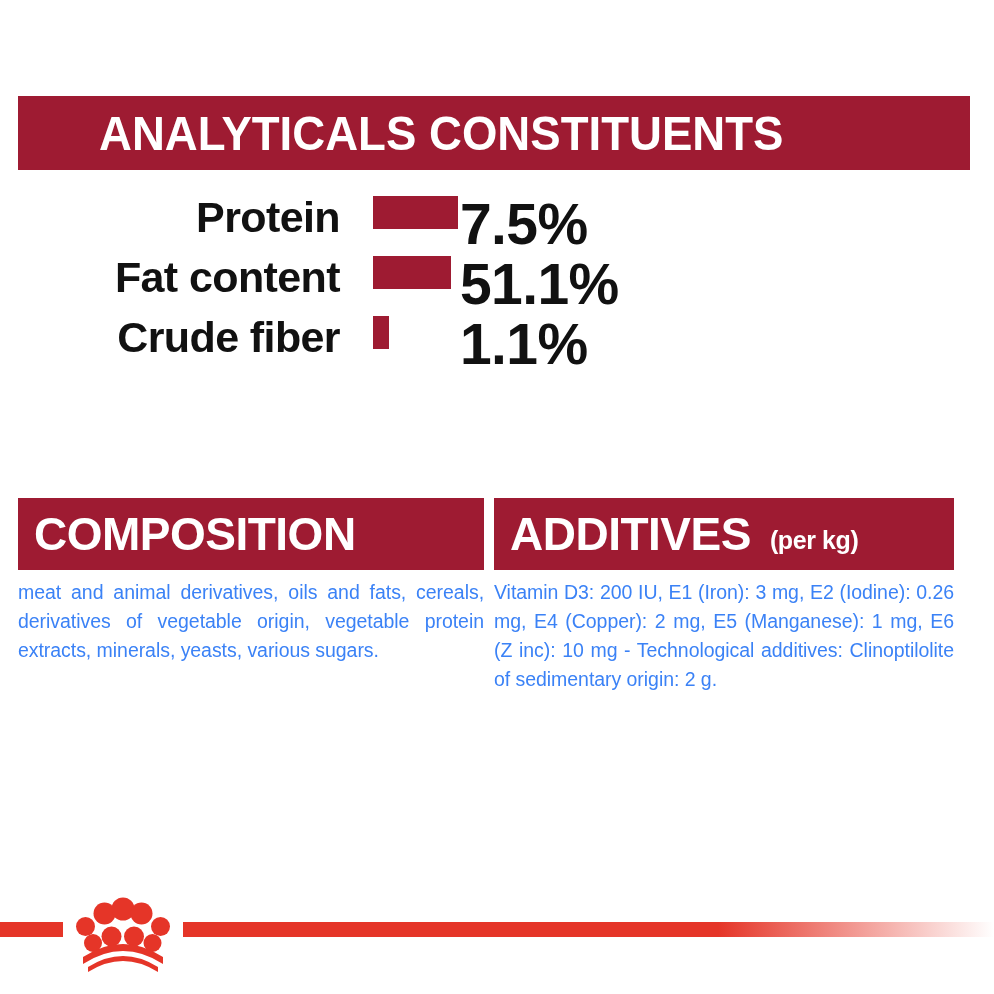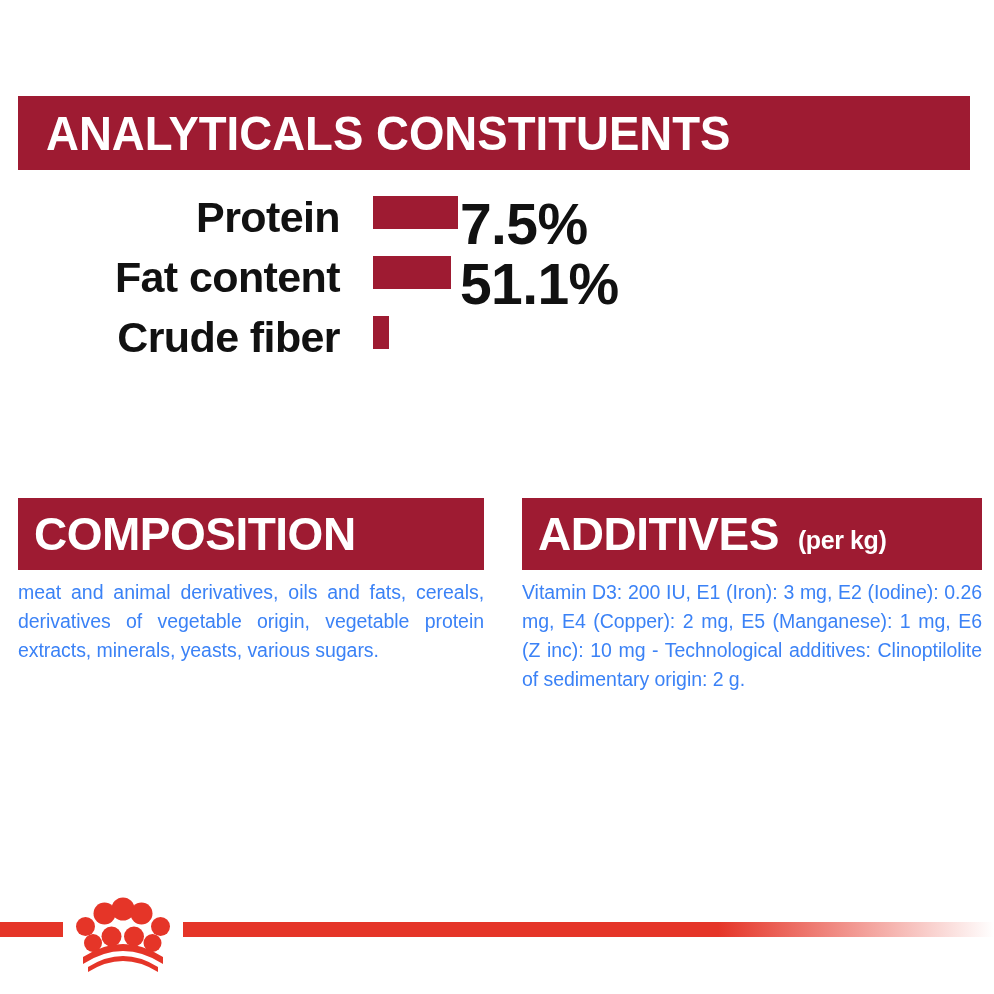--- a/index.html
+++ b/index.html
@@ -35,21 +35,21 @@
     letter-spacing: -0.5px;
     white-space: nowrap;
     line-height: 1;
   }
 
   #analyticals-bar {
     left: 18px;
     top: 96px;
     width: 952px;
     height: 74px;
-    padding-left: 28px;
+    padding-left: 81px;
   }
   #analyticals-bar .hdr-text {
     font-size: 49px;
     transform: scaleX(0.93);
     transform-origin: left center;
     letter-spacing: 0px;
   }
 
   
   #analyticals-rows {
@@ -99,21 +99,21 @@
     white-space: nowrap;
     margin-left: 2px;
   }
 
   
   .panel {
     position: absolute;
     top: 498px;
   }
   #composition-panel { left: 18px;  width: 466px; }
-  #additives-panel   { left: 522px; width: 460px; }
+  #additives-panel   { left: 494px; width: 460px; }
 
   .panel-hdr {
     background: #9E1B32;
     height: 72px;
     display: flex;
     align-items: center;
     padding-left: 16px;
     box-sizing: border-box;
   }
   .panel-hdr .hdr-text {
@@ -200,20 +200,21 @@
         <span class="const-bar" id="bar-1" style="width: 78px;"></span>
       </span>
       <span class="const-value">51.1%</span>
     </div>
 
     <div class="const-row">
       <span class="const-label">Crude fiber</span>
       <span class="const-bar-wrap">
         <span class="const-bar" id="bar-2" style="width: 16px;"></span>
       </span>
+      <span class="const-value">1.1%</span>
     </div>
 
   </div>
 
   <div class="panel" id="composition-panel">
     <div class="panel-hdr">
       <span class="hdr-text">COMPOSITION</span>
     </div>
     <div class="panel-body">meat and animal derivatives, oils and fats, cereals, derivatives of vegetable origin, vegetable protein extracts, minerals, yeasts, various sugars.</div>
   </div>

